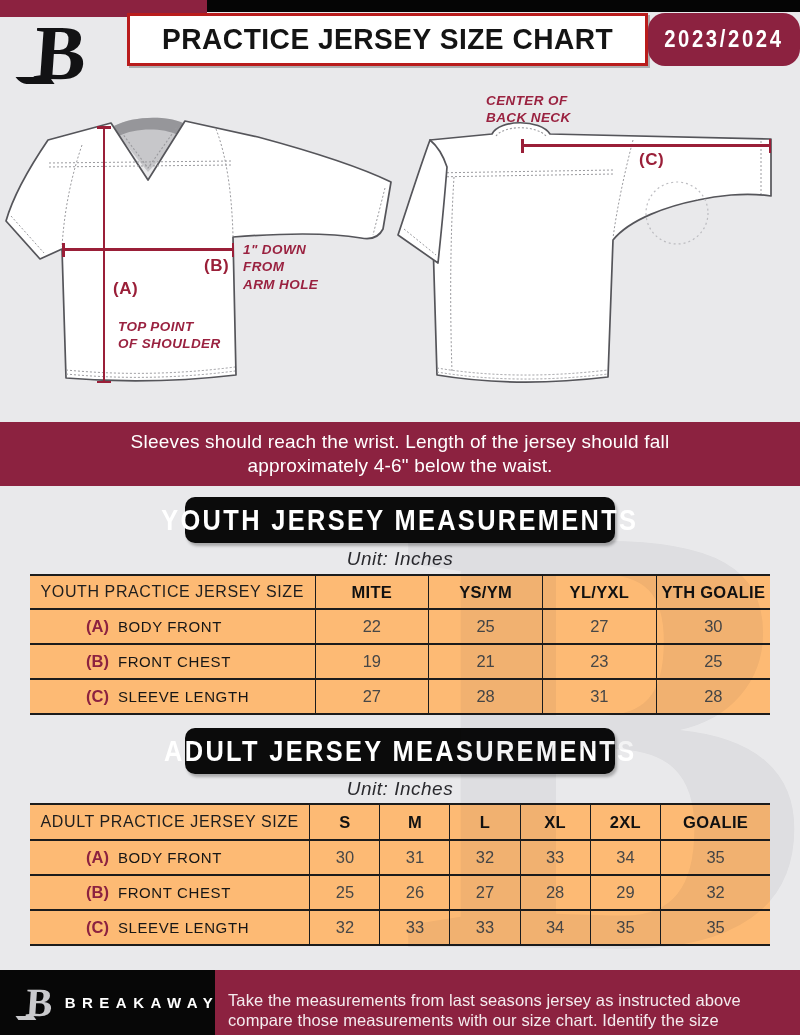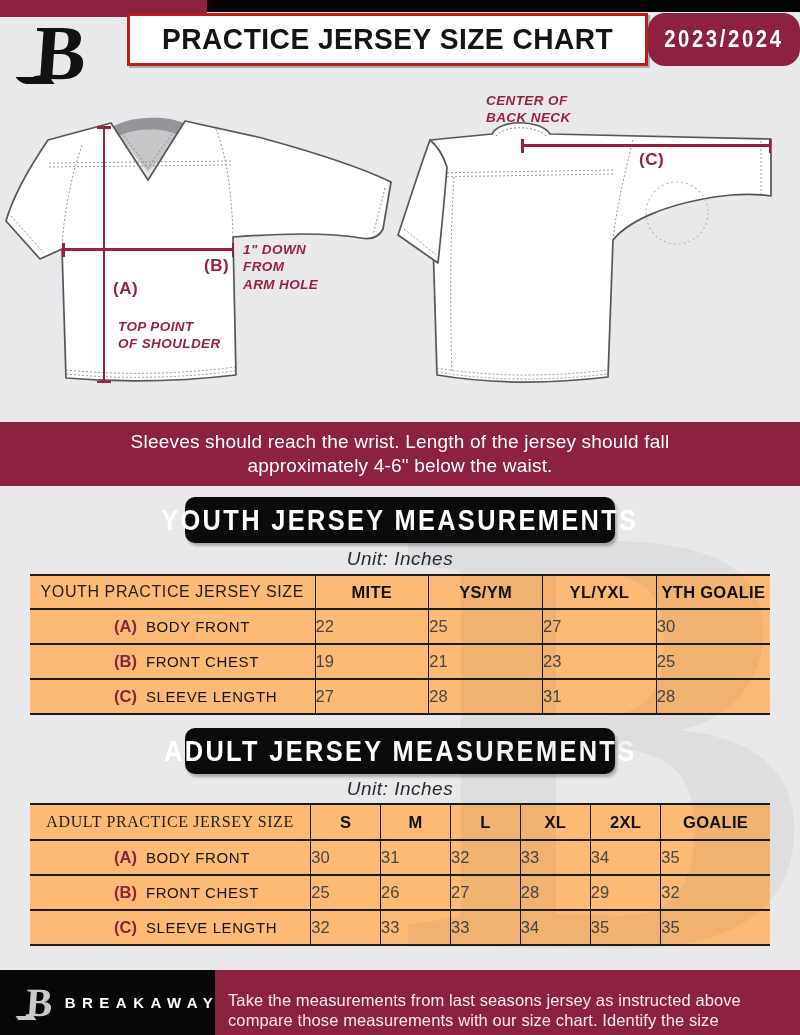--- a/index.html
+++ b/index.html
@@ -62,25 +62,25 @@
 
   
   table.size{ position:absolute; left:30px; width:740px; border-collapse:collapse;
               border-top:2px solid #1c1c1c; border-bottom:2px solid #1c1c1c;
               background:transparent;}
   table.size td{ border-bottom:2px solid #1c1c1c; background:#fdba74; }
   table.size tr td + td{ border-left:1.6px solid #1c1c1c; }
   td.lbl-head{ text-align:center; font-size:16px; letter-spacing:.6px; color:#1e1e1e; height:34px;}
   td.col-head{ text-align:center; font-weight:bold; font-size:16.5px; letter-spacing:.3px;
                color:#111; }
-  td.row-lbl{ height:35px; padding-left:84px; font-size:15px; letter-spacing:.6px; color:#161616;margin-top:13px;}
+  td.row-lbl{ height:35px; padding-left:56px; font-size:15px; letter-spacing:.6px; color:#161616;margin-top:13px;}
   td.row-lbl b{ color:#8C2240; font-size:16.5px; margin-right:9px; letter-spacing:0;}
-  td.val{ font-size:16.5px; color:#474747; }
+  td.val{ text-align:center; font-size:16.5px; color:#474747; }
   .yt-label{ width:285px;} .yt-col{ width:113.75px;}
-  .ad-label{ width:285px;font-family:Liberation Serif, serif;} .ad-col{ width:72px;} .ad-goalie{ width:111px;margin-left:16px;}
+  .ad-label{ width:285px;} .ad-col{ width:72px;} .ad-goalie{ width:111px;margin-left:16px;}
 
   
   .footer{ position:absolute; left:0; top:970px; width:800px; height:65px; display:flex;}
   .footer-black{ width:215px; height:100%; background:#070707; display:flex; align-items:center;
                  padding-left:26px; gap:12px;}
   .logo-foot{ font-family:"Liberation Serif", serif; font-weight:bold; color:#c9c9cc;
               font-size:40px; line-height:1; transform:skewX(-4deg); position:relative;}
   .logo-foot::after{ content:""; position:absolute; left:-8px; bottom:3px; width:18px; height:4px;
               background:#c9c9cc; transform:skewX(38deg);}
   .brand-word{ color:#fff; font-weight:bold; font-size:15px; letter-spacing:6.5px;}

